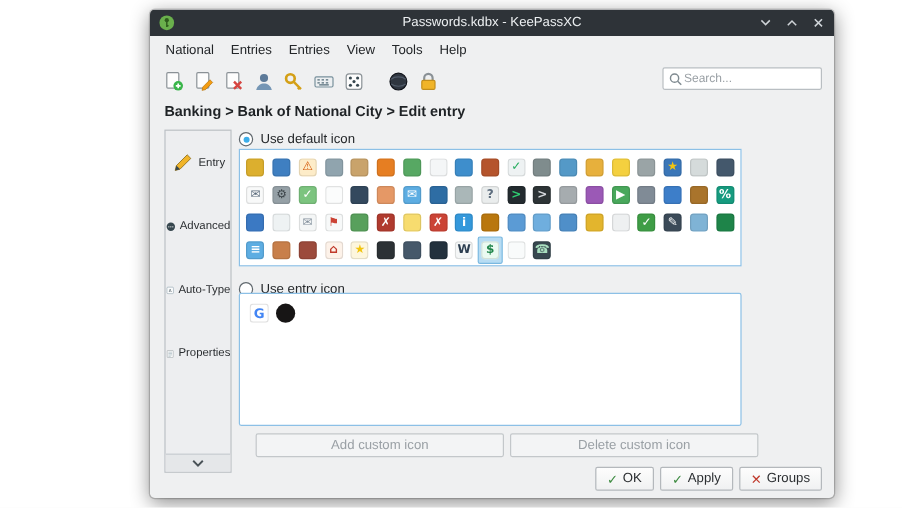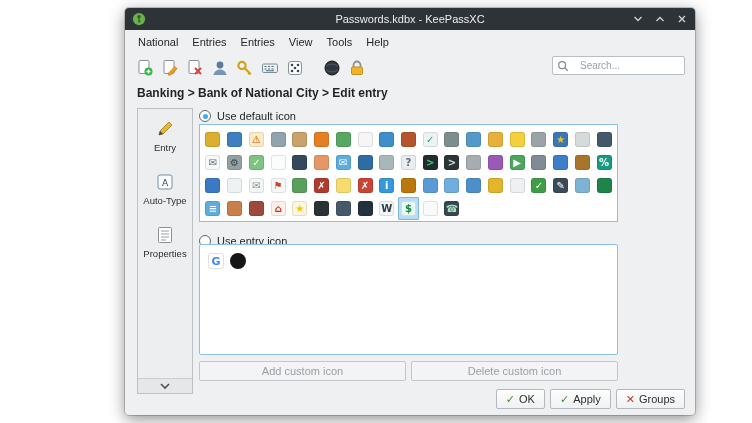--- a/index.html
+++ b/index.html
@@ -25,32 +25,32 @@
     align-items:center; padding-left:6px; }
   .menu-item { font-size:11px; color:#232629; padding:3px 7px; }
 
   
   .toolbar { position:absolute; left:0; top:45px; right:0; height:29px; display:flex;
     align-items:center; padding-left:8px; gap:2px; }
   .tool-btn { width:23px; height:23px; display:flex; align-items:center; justify-content:center;
     border-radius:2px; }
   .tool-gap { width:10px; }
   .search-box { position:absolute; right:10px; top:3px; width:133px; height:19px; background:#ffffff;
-    border:1px solid #b9bec2; border-radius:2px; display:flex; align-items:center; padding:0 4px; gap:11px; }
+    border:1px solid #b9bec2; border-radius:2px; display:flex; align-items:center; padding:0 4px; gap:1px; }
   .search-box input { border:none; outline:none; background:transparent; flex:1; font-size:10px;
     color:#31363b; font-family:"Liberation Sans", sans-serif; min-width:0; }
   .search-box input::placeholder { color:#9aa0a5; }
 
   
   .page-header { position:absolute; left:12px; top:78px; font-size:12px; font-weight:bold; color:#1f2326; }
 
   
   .sidebar { position:absolute; left:12px; top:100px; width:56px; height:286px;
     border:1px solid #bcc1c5; background:#edeef0; display:flex; flex-direction:column; }
-  .side-item { height:53px; display:flex; flex-direction:column; align-items:center;
+  .side-item { height:53px; display:flex; align-items:center;
     justify-content:center; gap:3px; }
   .side-item.selected { background:#c4e0f4; }
   .side-label { font-size:9.5px; color:#2b2e31; white-space:nowrap; }
   .side-scroll { margin-top:auto; height:15px; border-top:1px solid #c9cdd1; background:#e5e7e9;
     display:flex; align-items:center; justify-content:center; }
 
   
   .main { position:absolute; left:74px; top:100px; width:419px; }
   .radio-row { display:flex; align-items:center; gap:6px; height:16px; }
   .radio { width:12px; height:12px; border-radius:50%; border:1px solid #60686e; background:#fff; position:relative; }
@@ -70,21 +70,21 @@
 
   .custom-radio-row { position:absolute; left:0; top:125px; }
   .custom-box { position:absolute; left:0; top:136px; width:419px; height:111px; background:#ffffff;
     border:1px solid #8cc0e6; border-radius:2px; }
   .custom-list { display:flex; gap:6px; padding:8px; }
   .cicon { width:16px; height:16px; border-radius:3px; display:flex; align-items:center; justify-content:center;
     font-size:11px; font-weight:bold; box-shadow:inset 0 0 0 1px rgba(0,0,0,.12);
     font-family:"DejaVu Sans", sans-serif; }
   .cicon.circ { border-radius:50%; box-shadow:none; }
 
-  .custom-btn-row { position:absolute; left:0; top:253px; width:419px; display:flex; gap:5px; }
+  .custom-btn-row { position:absolute; left:14px; top:253px; width:419px; display:flex; gap:5px; }
   .wide-btn { flex:1; height:20px; font-size:11px; color:#9aa0a5; background:#f3f4f5;
     border:1px solid #c3c7ca; border-radius:2px; display:flex; align-items:center; justify-content:center; }
 
   
   .footer { position:absolute; right:10px; top:381px; display:flex; gap:5px; }
   .dlg-btn { height:20px; padding:0 9px; display:flex; align-items:center; gap:4px; font-size:11px;
     color:#2b2e31; background:linear-gradient(#fdfdfd,#f0f1f2); border:1px solid #b4b8bc; border-radius:2px; }
   .glyph { font-family:"DejaVu Sans", sans-serif; font-size:11px; font-weight:bold; }
   .glyph.ok { color:#3d8b40; }
   .glyph.cancel { color:#c0392b; }
@@ -205,20 +205,29 @@
     <div class="sidebar">
       <div class="side-item">
         <svg width="20" height="20" viewBox="0 0 20 20">
           <path d="M4 16l1-4 9-9 3 3-9 9z" fill="#f0b429" stroke="#8a6d1d" stroke-width=".7"></path>
           <path d="M4 16l1-4 3 3z" fill="#37474f"></path>
           </svg>
         <span class="side-label">Entry</span>
       </div>
       <div class="side-item">
         <svg width="20" height="20" viewBox="0 0 20 20">
+          <circle cx="10" cy="10" r="8" fill="#37474f"></circle>
+          <circle cx="6.2" cy="10" r="1.2" fill="#fff"></circle>
+            <circle cx="10" cy="10" r="1.2" fill="#fff"></circle>
+          <circle cx="13.8" cy="10" r="1.2" fill="#fff"></circle>
+          </svg>
+        <span class="side-label">Advanced</span>
+      </div>
+      <div class="side-item">
+        <svg width="20" height="20" viewBox="0 0 20 20">
           <rect x="3" y="3" width="14" height="14" rx="2" fill="#fafbfc" stroke="#78909c"></rect>
           <text x="10" y="13.5" font-size="9" text-anchor="middle" fill="#37474f" font-family="DejaVu Sans, sans-serif">A</text>
           </svg>
         <span class="side-label">Auto-Type</span>
       </div>
       <div class="side-item">
         <svg width="20" height="20" viewBox="0 0 20 20">
           <rect x="3.5" y="2.5" width="13" height="15" rx="1" fill="#fdfdfd" stroke="#8a9196"></rect>
           <path d="M6 6h8M6 9h8M6 12h8M6 15h5" stroke="#90a4ae" stroke-width="1.2"></path>
           </svg>

